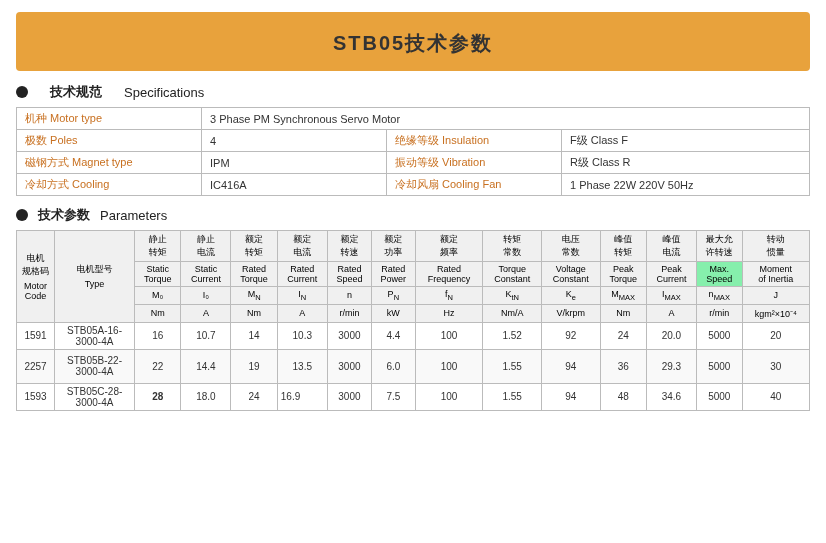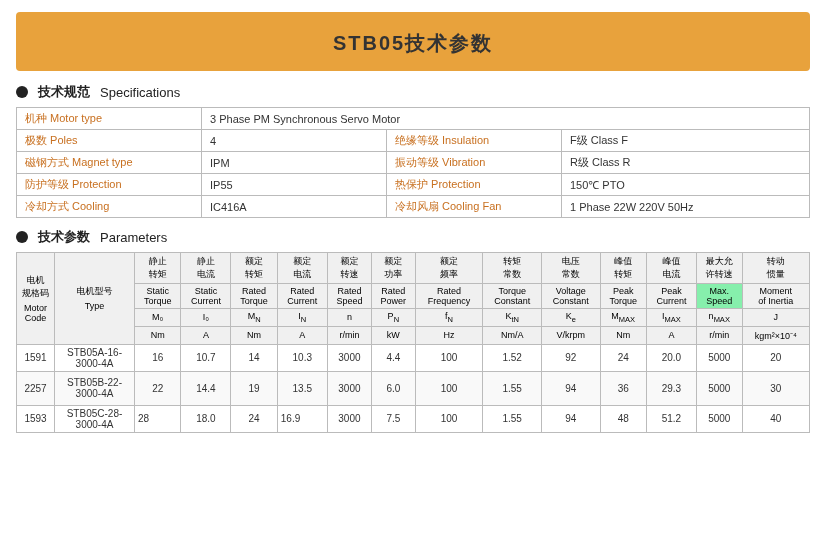--- a/index.html
+++ b/index.html
@@ -13,21 +13,21 @@
     }
   </style>
 </head>
 <body>
 
 <div style="background:#E8A23C; margin:12px 16px 0 16px; border-radius:4px; text-align:center; padding:18px 0 14px 0;">
   <div style="font-size:20px;font-weight:bold;color:#333;letter-spacing:2px;font-family:Arial,sans-serif;">STB05技术参数</div>
 </div>
 
 <div style="margin:12px 16px 0 16px;">
-  <div style="display:flex;align-items:center;gap:10px;margin-bottom:6px;">
+  <div style="display:flex;align-items:center;gap:22px;margin-bottom:6px;">
     <span style="width:12px;height:12px;background:#222;border-radius:50%;display:inline-block;flex-shrink:0;"></span>
     <span style="font-size:13px;font-weight:bold;color:#222;font-family:Arial,sans-serif;">技术规范</span>
     <span style="font-size:13px;color:#222;font-family:Arial,sans-serif;">Specifications</span>
   </div>
 
   <table style="width:100%;border-collapse:collapse;border:1px solid #bbb;font-size:11px;font-family:Arial,sans-serif;">
 
     <tbody>
         <tr>
       <td style="width:185px;padding:3px 8px;color:#C87020;border-right:1px solid #bbb;border-bottom:1px solid #bbb;">机种 Motor type</td>
@@ -41,26 +41,20 @@
       <td style="padding:3px 8px;color:#333;border-bottom:1px solid #bbb;">F级  Class F</td>
     </tr>
 
     <tr>
       <td style="padding:3px 8px;color:#C87020;border-right:1px solid #bbb;border-bottom:1px solid #bbb;">磁钢方式 Magnet type</td>
       <td style="padding:3px 8px;color:#333;border-right:1px solid #bbb;border-bottom:1px solid #bbb;">IPM</td>
       <td style="padding:3px 8px;color:#C87020;border-right:1px solid #bbb;border-bottom:1px solid #bbb;">振动等级 Vibration</td>
       <td style="padding:3px 8px;color:#333;border-bottom:1px solid #bbb;">R级  Class R</td>
     </tr>
 
-    <tr>
-      <td style="padding:3px 8px;color:#C87020;border-right:1px solid #bbb;border-bottom:1px solid #bbb;">防护等级 Protection</td>
-      <td style="padding:3px 8px;color:#333;border-right:1px solid #bbb;border-bottom:1px solid #bbb;">IP55</td>
-      <td style="padding:3px 8px;color:#C87020;border-right:1px solid #bbb;border-bottom:1px solid #bbb;">热保护 Protection</td>
-      <td style="padding:3px 8px;color:#333;border-bottom:1px solid #bbb;">150℃ PTO</td>
-    </tr>
 
     <tr>
       <td style="padding:3px 8px;color:#C87020;border-right:1px solid #bbb;">冷却方式 Cooling</td>
       <td style="padding:3px 8px;color:#333;border-right:1px solid #bbb;">IC416A</td>
       <td style="padding:3px 8px;color:#C87020;border-right:1px solid #bbb;">冷却风扇 Cooling Fan</td>
       <td style="padding:3px 8px;color:#333;">1 Phase  22W  220V  50Hz</td>
     </tr>
   </tbody>
     </table>
 </div>
@@ -180,29 +174,29 @@
           <td style="border: 1px solid rgb(187, 187, 187); padding: 2px 3px; text-align: center; font-size: 10px; color: rgb(51, 51, 51);">1.55</td>
           <td style="border: 1px solid rgb(187, 187, 187); padding: 2px 3px; text-align: center; font-size: 10px; color: rgb(51, 51, 51);">94</td>
           <td style="border: 1px solid rgb(187, 187, 187); padding: 2px 3px; text-align: center; font-size: 10px; color: rgb(51, 51, 51);">36</td>
           <td style="border: 1px solid rgb(187, 187, 187); padding: 2px 3px; text-align: center; font-size: 10px; color: rgb(51, 51, 51);">29.3</td>
           <td style="border: 1px solid rgb(187, 187, 187); padding: 2px 3px; text-align: center; font-size: 10px; color: rgb(51, 51, 51);">5000</td>
           <td style="border: 1px solid rgb(187, 187, 187); padding: 2px 3px; text-align: center; font-size: 10px; color: rgb(51, 51, 51);">30</td>
         </tr>
         <tr style="background: rgb(255, 255, 255);">
           <td style="border: 1px solid rgb(187, 187, 187); padding: 2px 3px; text-align: center; font-size: 10px; color: rgb(51, 51, 51);">1593</td>
           <td style="border: 1px solid rgb(187, 187, 187); padding: 2px 3px; text-align: center; font-size: 10px; color: rgb(51, 51, 51);">STB05C-28-3000-4A</td>
-          <td style="border: 1px solid rgb(187, 187, 187); padding: 2px 3px; font-size: 10px; color: rgb(51, 51, 51);">28</td>
+          <td style="border: 1px solid rgb(187, 187, 187); padding: 2px 3px; text-align: center; font-size: 10px; color: rgb(51, 51, 51); font-weight: bold;">28</td>
           <td style="border: 1px solid rgb(187, 187, 187); padding: 2px 3px; text-align: center; font-size: 10px; color: rgb(51, 51, 51);">18.0</td>
           <td style="border: 1px solid rgb(187, 187, 187); padding: 2px 3px; text-align: center; font-size: 10px; color: rgb(51, 51, 51);">24</td>
           <td style="border: 1px solid rgb(187, 187, 187); padding: 2px 3px; text-align: left; font-size: 10px; color: rgb(51, 51, 51);">16.9</td>
           <td style="border: 1px solid rgb(187, 187, 187); padding: 2px 3px; text-align: center; font-size: 10px; color: rgb(51, 51, 51);">3000</td>
           <td style="border: 1px solid rgb(187, 187, 187); padding: 2px 3px; text-align: center; font-size: 10px; color: rgb(51, 51, 51);">7.5</td>
           <td style="border: 1px solid rgb(187, 187, 187); padding: 2px 3px; text-align: center; font-size: 10px; color: rgb(51, 51, 51);">100</td>
           <td style="border: 1px solid rgb(187, 187, 187); padding: 2px 3px; text-align: center; font-size: 10px; color: rgb(51, 51, 51);">1.55</td>
           <td style="border: 1px solid rgb(187, 187, 187); padding: 2px 3px; text-align: center; font-size: 10px; color: rgb(51, 51, 51);">94</td>
           <td style="border: 1px solid rgb(187, 187, 187); padding: 2px 3px; text-align: center; font-size: 10px; color: rgb(51, 51, 51);">48</td>
-          <td style="border: 1px solid rgb(187, 187, 187); padding: 2px 3px; text-align: center; font-size: 10px; color: rgb(51, 51, 51);">51.2</td>
+          <td style="border: 1px solid rgb(187, 187, 187); padding: 2px 3px; text-align: center; font-size: 10px; color: rgb(51, 51, 51);">34.6</td>
           <td style="border: 1px solid rgb(187, 187, 187); padding: 2px 3px; text-align: center; font-size: 10px; color: rgb(51, 51, 51);">5000</td>
           <td style="border: 1px solid rgb(187, 187, 187); padding: 2px 3px; text-align: center; font-size: 10px; color: rgb(51, 51, 51);">40</td>
         </tr>
       </tbody>
   </table>
 </div>
 
 </body></html>

